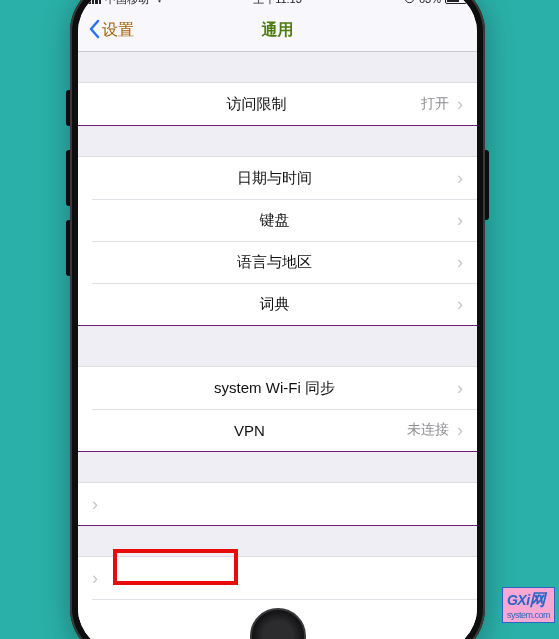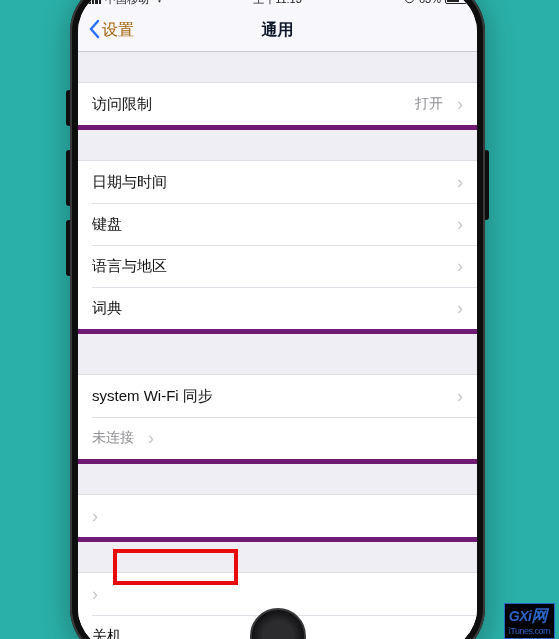--- a/index.html
+++ b/index.html
@@ -66,68 +66,69 @@
     border-bottom: 1px solid #c9c8ce;
     display: flex;
     align-items: center;
     position: relative;
     padding: 0 10px;
   }
   .nav-back {
     display:flex; align-items:center; color:#a16207; font-size:16px; gap:2px;
   }
   .nav-title {
-    position:absolute; left:0; right:0; text-align:center; font-size:16px; font-weight:600; color:#0f172a; pointer-events:none;
+    position:absolute; left:0; right:0; text-align:center; font-size:16px; font-weight:600; color:#4d7c0f; pointer-events:none;
   }
 
   .list { background:#efeef4; }
   .gap-m { height:30px; background:#efeef4; }
   .gap-l { height:40px; background:#efeef4; }
 
   .group {
     background:#fff;
     border-top:1px solid #dedde3;
-    border-bottom:5px solid #701a75;
+    border-bottom:1px solid #701a75;
+    text-align:center;
   }
   .row {
     height: 42px;
     display:flex;
     align-items:center;
     padding: 0 14px;
     font-size:15px;
     color:#111;
     position:relative;
   }
   .row + .row::before {
     content:"";
     position:absolute;
     left:14px; right:0; top:0;
     height:1px;
     background:#e1e0e6;
   }
   .row .label { flex:1; }
-  .row .value { color:#8e8e93; margin-right:14px; font-size:14px; }
+  .row .value { color:#8e8e93; margin-right:8px; font-size:14px; }
   .row .chev { color:#c7c7cc; font-size:18px; line-height:1; }
 
   .highlight-box {
     position:absolute;
     left: 113px;
     top: 549px;
     width: 125px;
     height: 36px;
     border: 4px solid #e80b0b;
     pointer-events:none;
     z-index: 50;
   }
 
   .watermark {
     position:absolute;
     right: 4px;
-    bottom: 0;
-    background:#000000;
+    bottom: 16px;
+    background:#f9a8d4;
     border:1px solid #2b65c7;
     padding: 2px 4px;
     font-size: 14px;
     font-weight: bold;
     color:#2b65c7;
     font-style: italic;
     letter-spacing: -0.5px;
     z-index: 60;
   }
   .watermark .net { font-size:16px; }
@@ -229,20 +230,21 @@
         </div>
       </div>
 
       <div class="gap-l"></div>
       <div class="group">
         <div class="row">
           <span class="label">system Wi-Fi 同步</span>
           <span class="chev">›</span>
         </div>
         <div class="row">
+          <span class="label">VPN</span>
           <span class="value">未连接</span>
           <span class="chev">›</span>
         </div>
       </div>
 
       <div class="gap-m"></div>
       <div class="group">
         <div class="row">
           <span class="chev">›</span>
         </div>
@@ -260,14 +262,14 @@
 
     </div>
   </div>
   <div class="home-btn"></div>
 </div>
 
 <div class="highlight-box"></div>
 
 <div class="watermark">
   <span>GXi</span><span class="net">网</span>
-  <span class="sub">iTunes.com</span>
+  <span class="sub">system.com</span>
 </div>
 
 </body></html>

